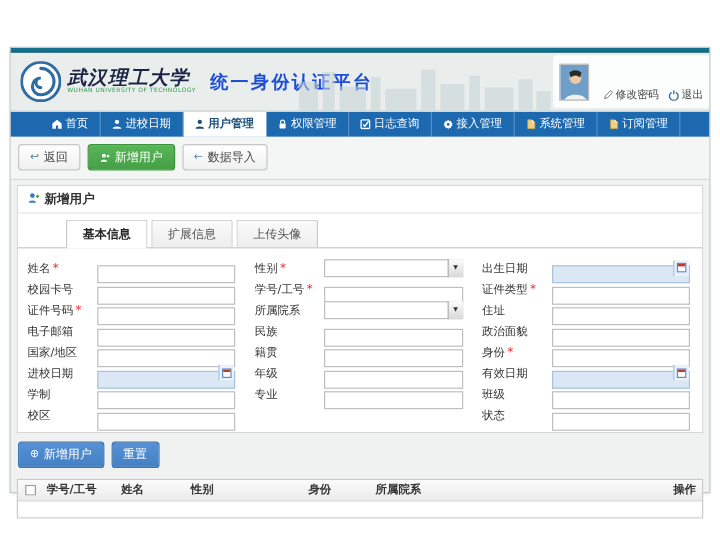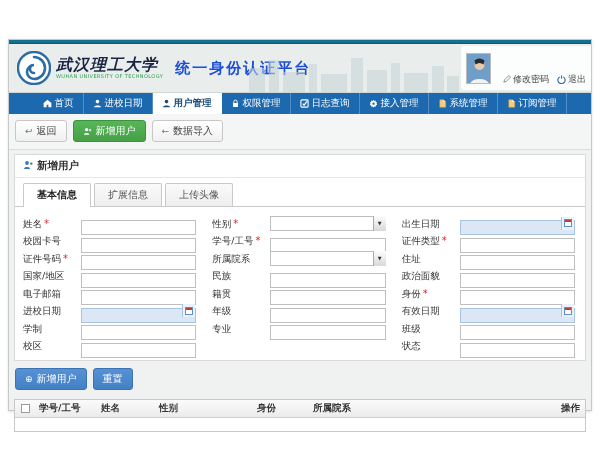--- a/index.html
+++ b/index.html
@@ -35,21 +35,21 @@
   .btn-green { background:linear-gradient(#57b557,#46a046); border:1px solid #3d923d; color:#fff; }
   .btn-blue  { background:linear-gradient(#5591d4,#4480c4); border:1px solid #3a72b2; color:#fff; }
   .btn .bico { font-size:9px; line-height:1; }
   .btn .bico svg { display:block; }
 
   
   .panel { margin:4px 5px 0; background:#fff; border:1px solid #d9d9d9; }
   .section-title { display:flex; align-items:center; gap:4px; padding:4px 8px; font-size:10.5px; font-weight:bold; color:#333; border-bottom:1px solid #e7e7e7; }
   .tabs { display:flex; gap:3px; padding:5px 8px 0; border-bottom:1px solid #c9c9c9; }
   .tab { font-size:10px; color:#555; background:linear-gradient(#fafafa,#eeeeee); border:1px solid #c9c9c9; border-bottom:none; border-radius:2px 2px 0 0; padding:4px 13px 4px; cursor:pointer; white-space:nowrap; }
-  .tab.active { background:#fff; color:#222; font-weight:bold; position:relative; margin-bottom:-1px; padding-bottom:5px; }
+  .tab.active { background:#fff; color:#222; font-weight:bold; position:relative; margin-bottom:-1px; padding-bottom:5px;margin-left:32px; }
 
   
   .form-grid { display:grid; grid-template-columns:1fr 1fr 1fr; column-gap:16px; padding:6px 10px 7px 8px; }
   .f-row { display:flex; align-items:flex-end; height:17.5px; }
   .f-label { width:58px; flex:none; font-size:9.5px; color:#333; white-space:nowrap; }
   .req { color:#e0262b; font-size:10px; margin-left:2px; font-style:normal; }
   .f-ctrl { flex:1; max-width:116px; position:relative; height:15px; }
   .f-input { width:100%; height:15px; border:1px solid #bfbfbf; background:#fff; font-size:9px; padding:0 3px; font-family:inherit; color:#222; }
   .date-wrap .f-input { background:#dbe7f4; border-color:#a9c4e0; padding-right:15px; }
   .cal-btn { position:absolute; right:1px; top:1px; width:13px; height:13px; background:#eaf1f9; border-left:1px solid #a9c4e0; cursor:pointer; display:flex; align-items:center; justify-content:center; }
@@ -252,25 +252,25 @@
           </div>
           <div class="f-row">
             <span class="f-label">校园卡号</span>
             <span class="f-ctrl"><input class="f-input" style=""></span>
           </div>
           <div class="f-row">
             <span class="f-label">证件号码<i class="req">*</i></span>
             <span class="f-ctrl"><input class="f-input" style=""></span>
           </div>
           <div class="f-row">
+            <span class="f-label">电子邮箱</span>
+            <span class="f-ctrl"><input class="f-input" style=""></span>
+          </div>
+          <div class="f-row">
             <span class="f-label">国家/地区</span>
-            <span class="f-ctrl"><input class="f-input" style=""></span>
-          </div>
-          <div class="f-row">
-            <span class="f-label">电子邮箱</span>
             <span class="f-ctrl"><input class="f-input" style=""></span>
           </div>
           <div class="f-row">
             <span class="f-label">进校日期</span>
             <span class="f-ctrl date-wrap"><input class="f-input" style=""><span class="cal-btn">
                 <span class="cal-glyph"></span>
               </span></span>
           </div>
           <div class="f-row">
             <span class="f-label">学制</span>

